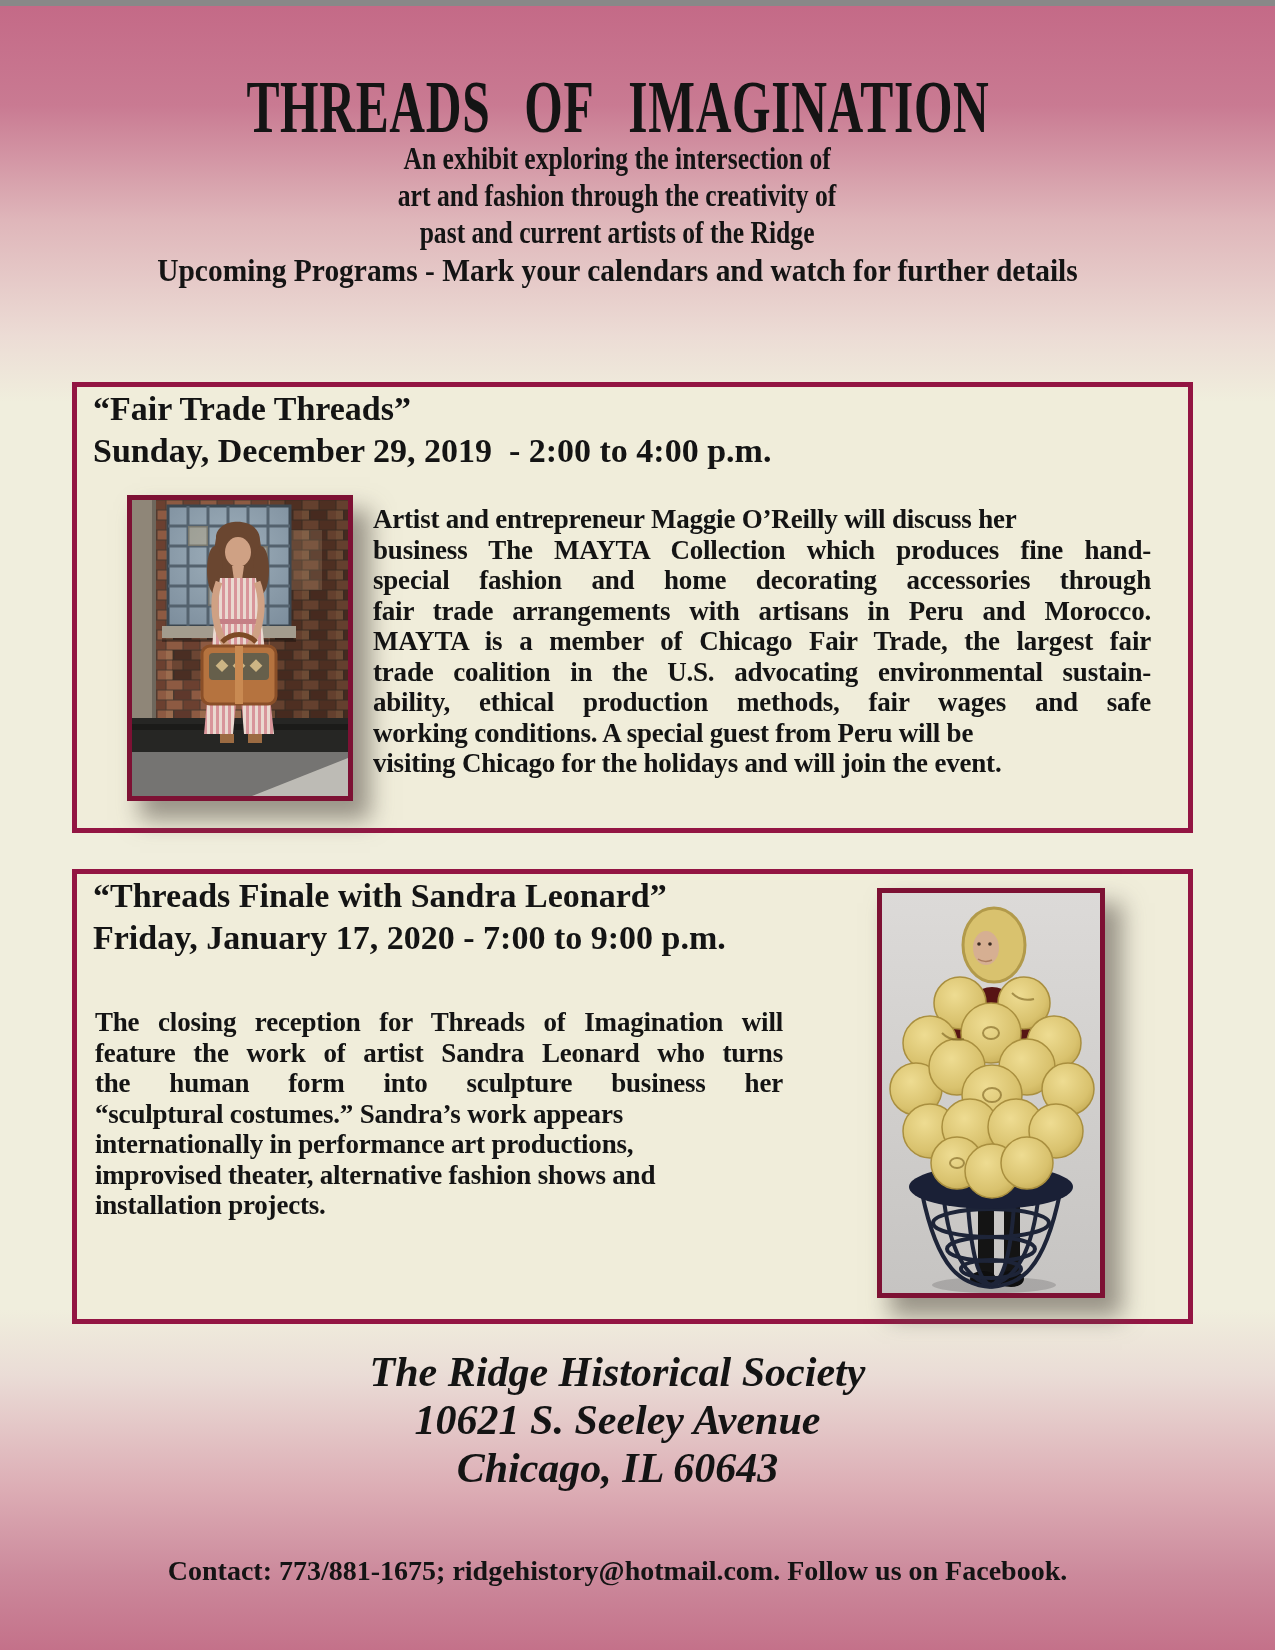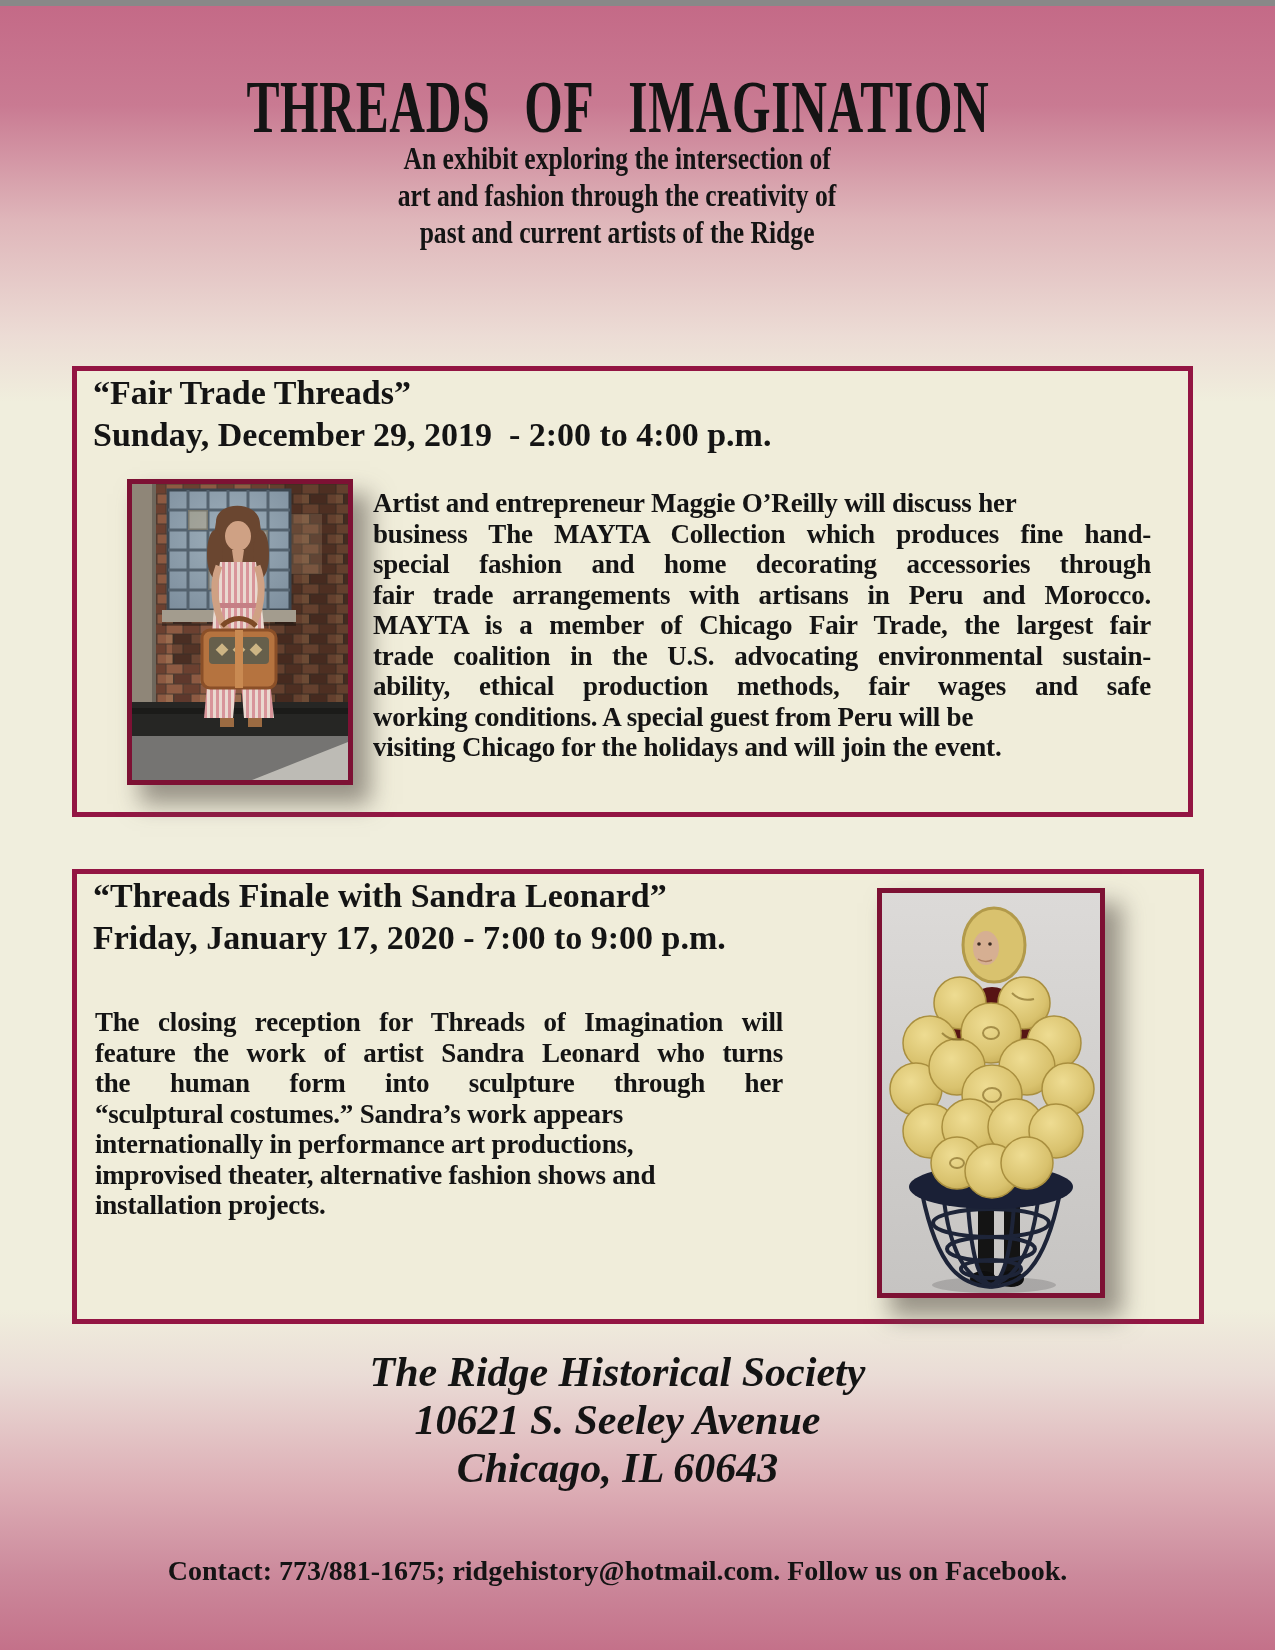--- a/index.html
+++ b/index.html
@@ -12,22 +12,22 @@
   }
   .centered{position:absolute;left:0;width:1235px;text-align:center;}
   .title-wrap{top:58px;height:90px;font-size:75px;line-height:86px;white-space:nowrap;}
   .title-inner{display:inline-block;transform:scaleX(0.66);transform-origin:50% 50%;word-spacing:6px;letter-spacing:1px;}
   .subtitle-wrap{top:134px;font-size:32px;line-height:37px;}
   .subtitle-inner{display:inline-block;transform:scaleX(0.80);transform-origin:50% 0;}
   .announce-wrap{top:246px;font-size:31px;line-height:38px;white-space:nowrap;}
   .announce-inner{display:inline-block;transform:scaleX(0.95);transform-origin:50% 0;}
 
   .event-box{position:absolute;left:72px;width:1111px;border:5px solid #931543;background:#f0edda;}
-  .box1{top:360px;height:441px;}
-  .box2{top:863px;height:445px;padding-left:11px;}
+  .box1{top:376px;height:441px;}
+  .box2{top:863px;height:445px;}
   .event-head{position:absolute;left:16px;top:1px;font-size:34px;line-height:42px;white-space:nowrap;}
 
   .photo{position:absolute;border:5px solid #7d1134;box-shadow:15px 17px 22px 2px rgba(95,88,80,0.60);
          background:#cfcdc9;padding:0;margin:0;}
   .photo1{left:50px;top:108px;width:216px;height:296px;}
   .photo2{left:800px;top:14px;width:218px;height:400px;}
   .photo svg{display:block;}
 
   .event-body{position:absolute;font-size:27px;line-height:30.5px;letter-spacing:-0.2px;}
   .body1{left:296px;top:117px;width:778px;}
@@ -45,20 +45,23 @@
 
   <div class="centered title-wrap">
     <span class="title-inner">THREADS&nbsp; OF&nbsp; IMAGINATION</span>
   </div>
   <div class="centered subtitle-wrap">
     <span class="subtitle-inner">
       <div>An exhibit exploring the intersection of</div>
       <div>art and fashion through the creativity of</div>
       <div>past and current artists of the Ridge</div>
     </span>
+  </div>
+  <div class="centered announce-wrap">
+    <span class="announce-inner">Upcoming Programs - Mark your calendars and watch for further details</span>
   </div>
 
   <section class="event-box box1">
     <div class="event-head">
       <div>“Fair Trade Threads”</div>
       <div>Sunday, December 29, 2019&nbsp; - 2:00 to 4:00 p.m.</div>
     </div>
 
     <figure class="photo photo1">
       <svg width="216" height="296" viewBox="0 0 216 296" xmlns="http://www.w3.org/2000/svg">
@@ -151,21 +154,21 @@
 
   <section class="event-box box2">
     <div class="event-head">
       <div>“Threads Finale with Sandra Leonard”</div>
       <div>Friday, January 17, 2020 - 7:00 to 9:00 p.m.</div>
     </div>
 
     <div class="event-body body2">
       <div class="jl">The closing reception for Threads of Imagination will</div>
       <div class="jl">feature the work of artist Sandra Leonard who turns</div>
-      <div class="jl">the human form into sculpture through her</div>
+      <div class="jl">the human form into sculpture business her</div>
       <div class="bl">“sculptural costumes.” Sandra’s work appears</div>
       <div class="bl">internationally in performance art productions,</div>
       <div class="bl">improvised theater, alternative fashion shows and</div>
       <div class="bl">installation projects.</div>
     </div>
 
     <figure class="photo photo2">
       <svg width="218" height="400" viewBox="0 0 218 400" xmlns="http://www.w3.org/2000/svg">
         <defs>
           <linearGradient id="studio" x1="0" y1="0" x2="0" y2="1">

